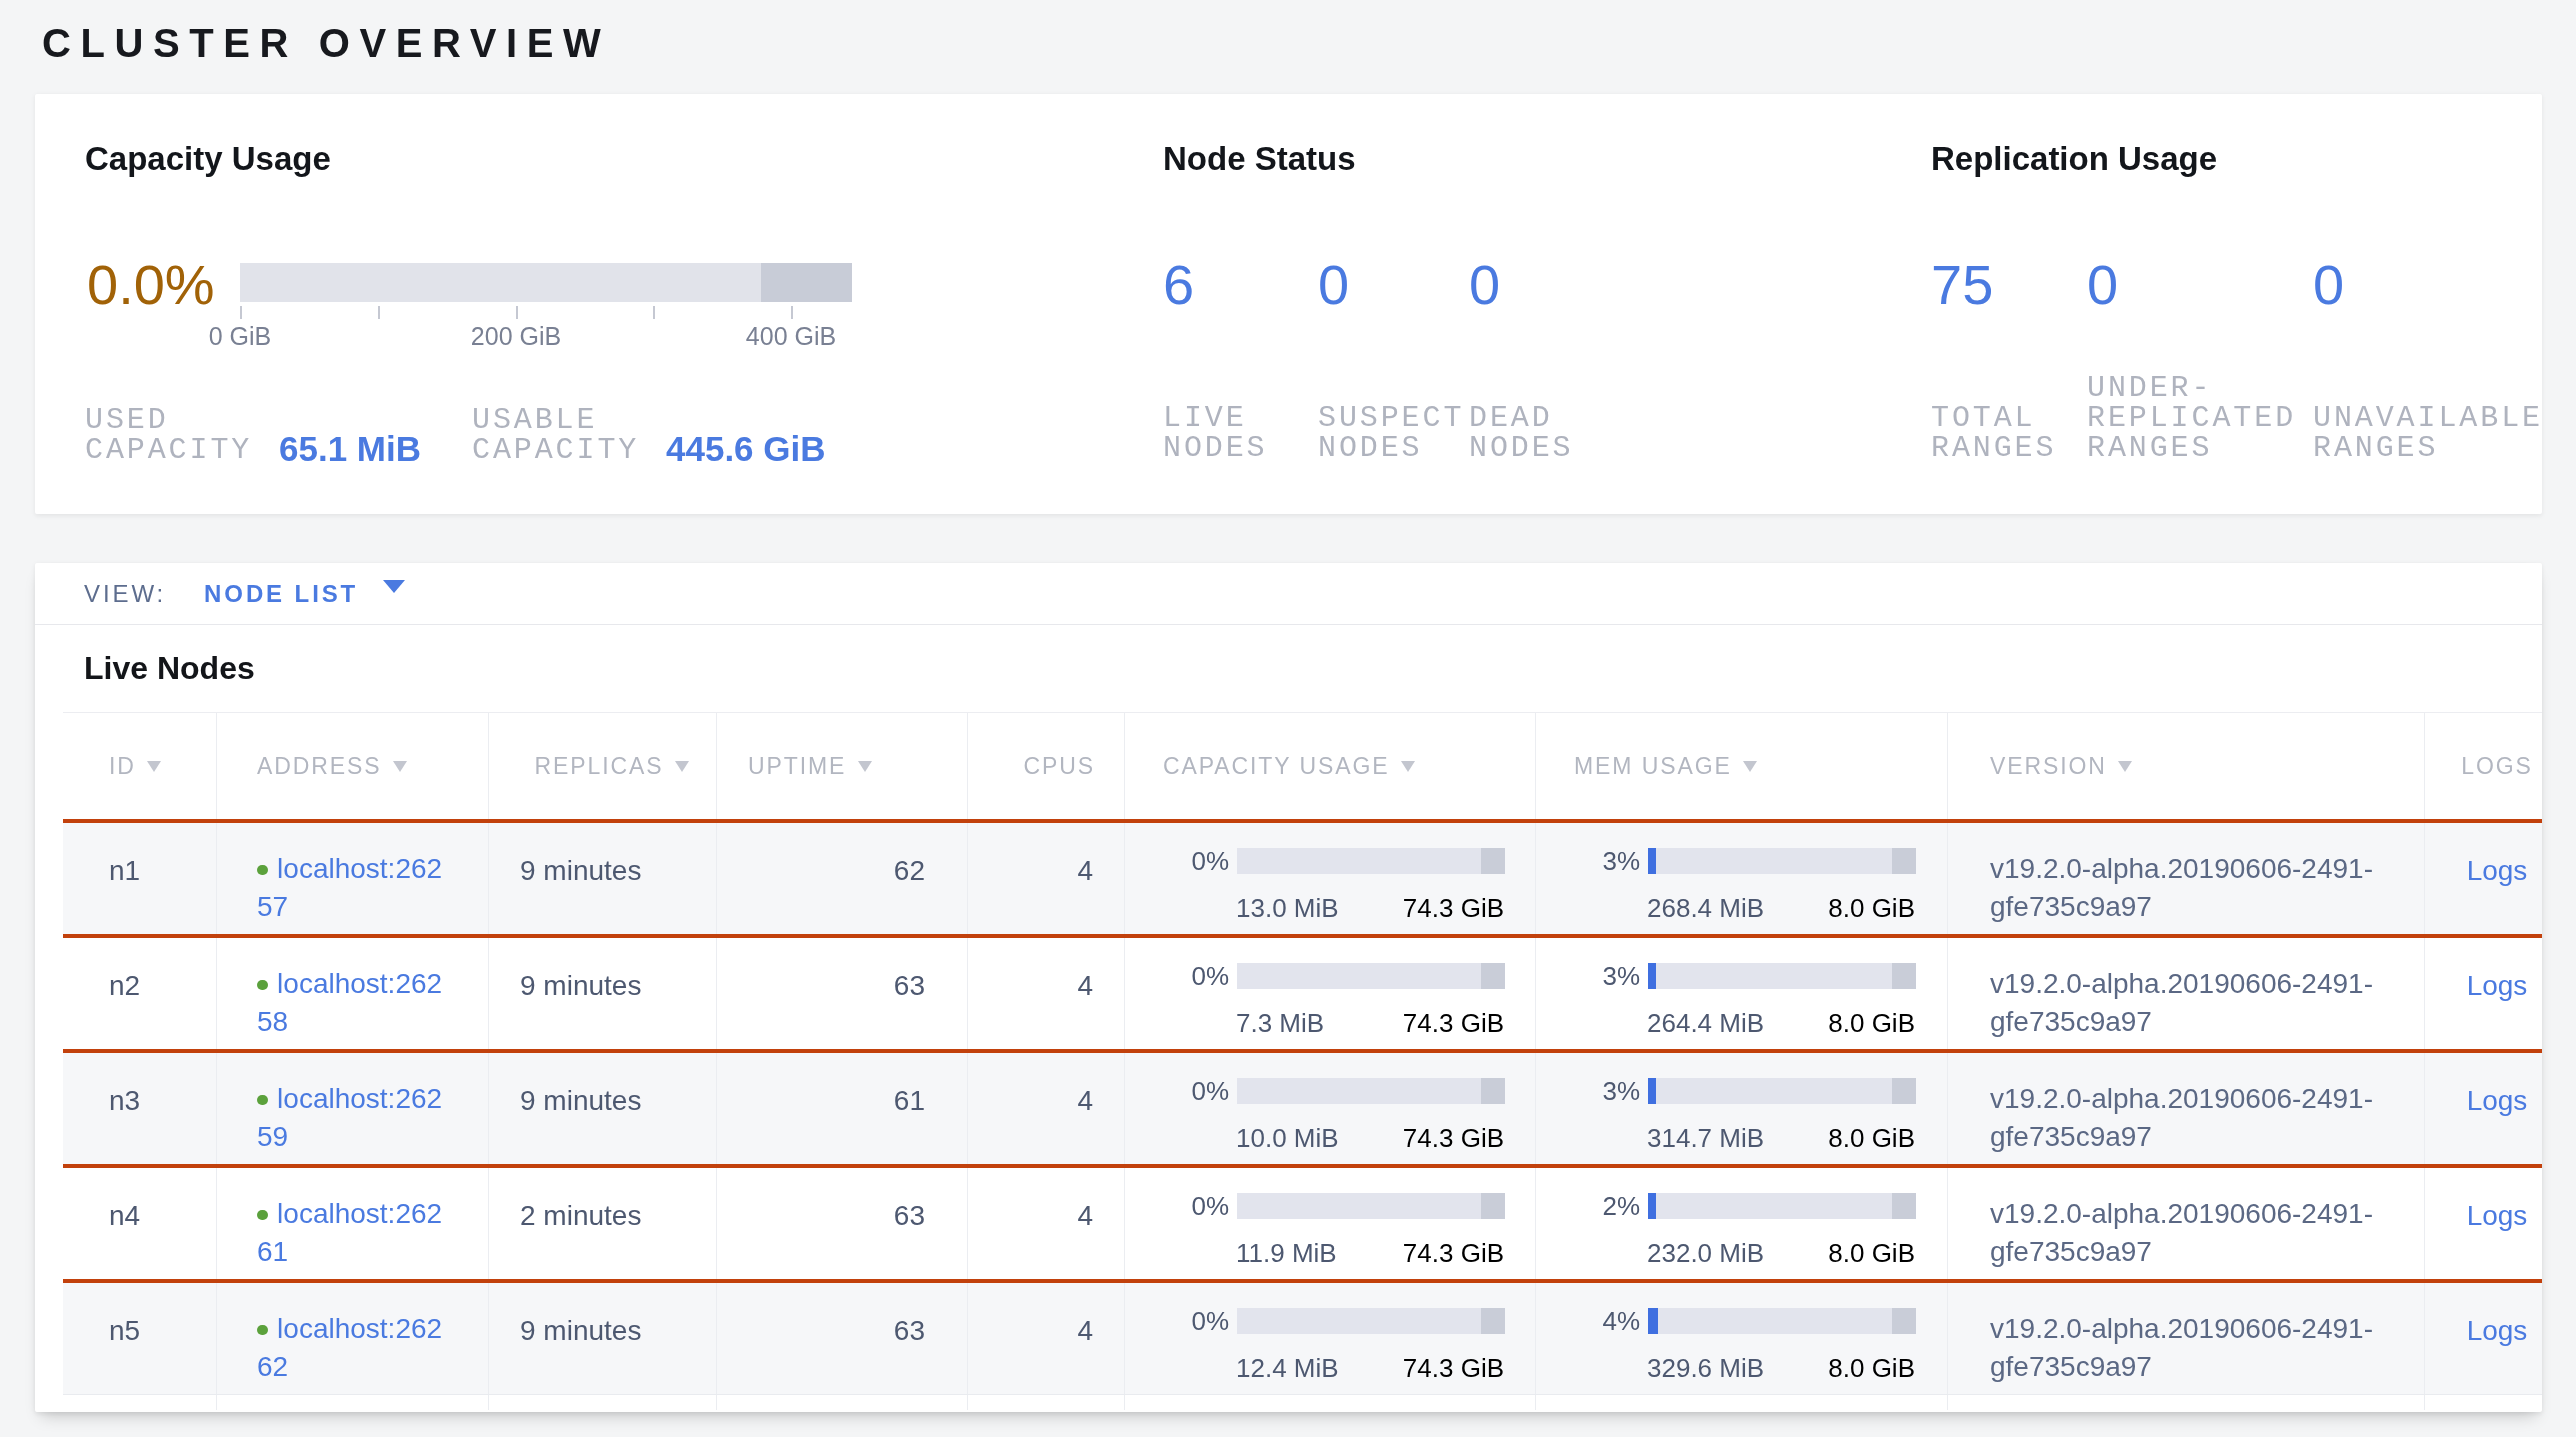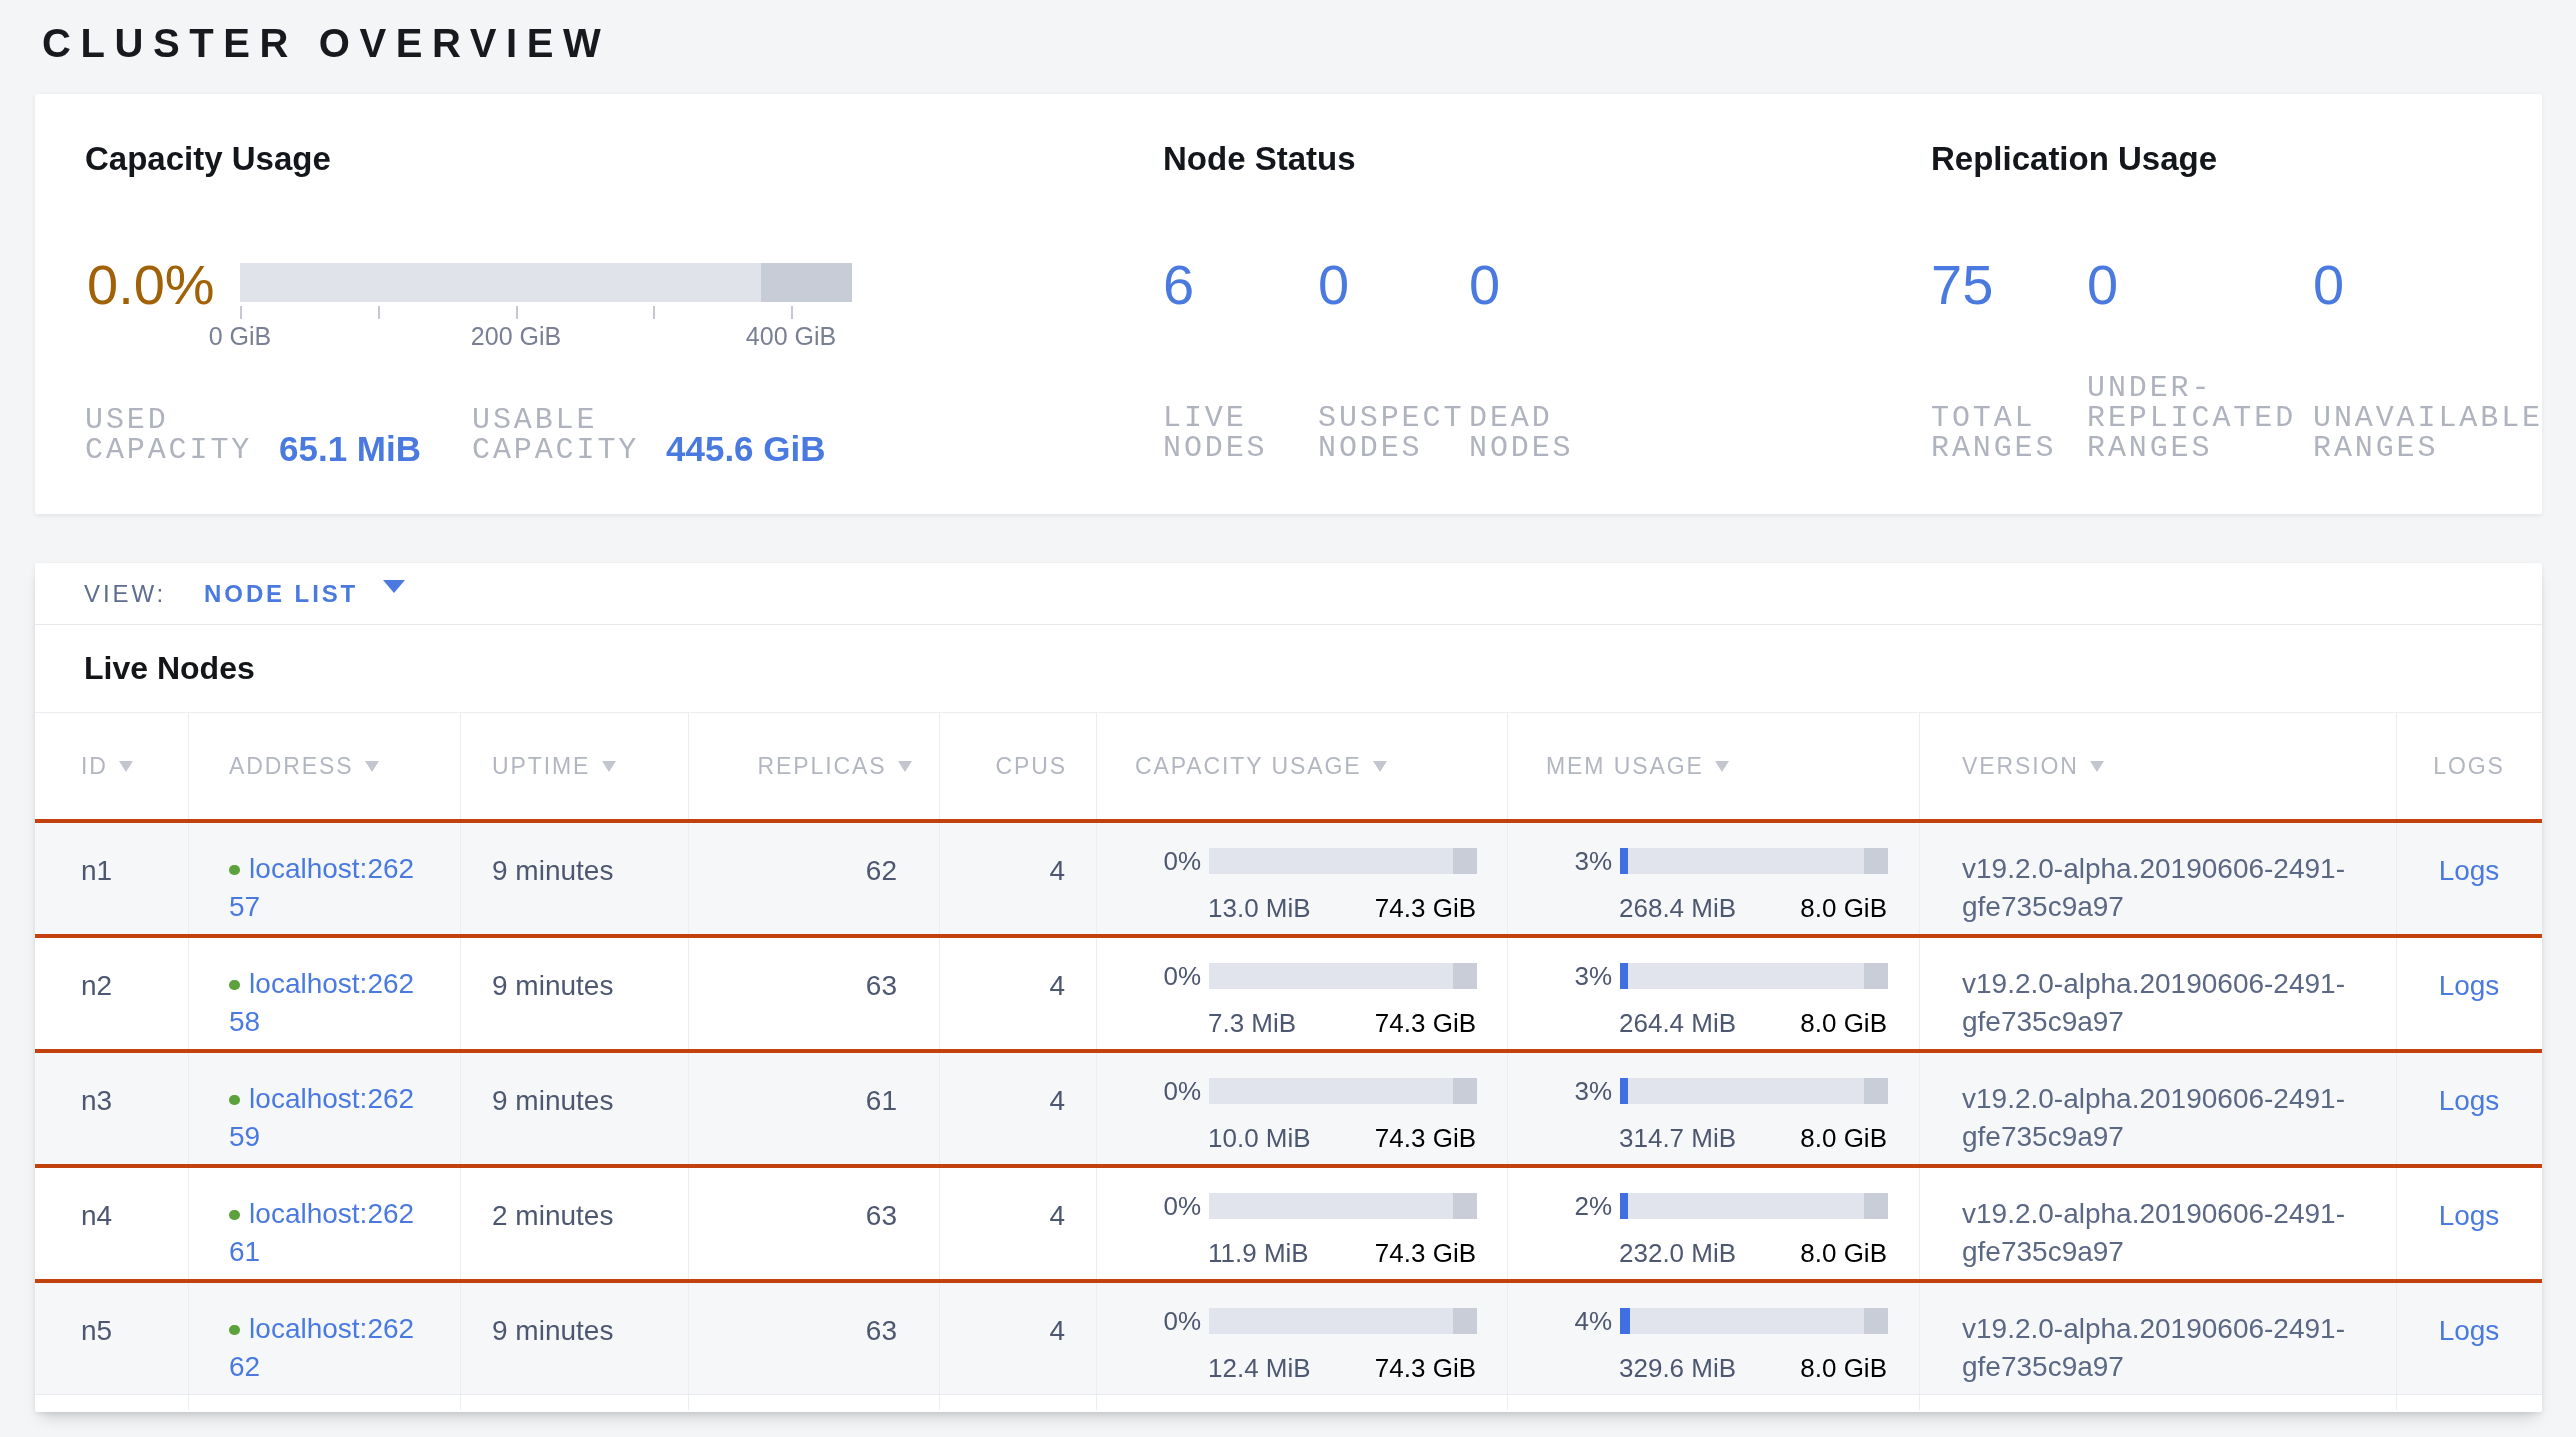--- a/index.html
+++ b/index.html
@@ -45,21 +45,21 @@
     box-shadow:0 9.6px 15.3px -5.7px rgba(0,0,0,0.18), 0 1.9px 5.8px rgba(0,0,0,0.07); }
 
   .view-bar { height:62px; border-bottom:1px solid #e7e8ec; display:flex; align-items:center; padding-left:49px; }
   .view-label { font-size:24px; letter-spacing:2.9px; color:#5d6d8e; font-weight:500; margin-right:38px; }
   .view-value { font-size:24px; letter-spacing:2.9px; color:#4a7ae0; font-weight:600; cursor:pointer; display:flex; }
   .view-caret { width:0; height:0; border-left:11.5px solid transparent; border-right:11.5px solid transparent; border-top:13.4px solid #4a7ae0; margin-left:25px; }
 
   .ln-head { height:87px; padding:25px 0 0 49px; }
   .ln-title { font-size:32px; font-weight:700; color:#131519; }
 
-  .grid-row { display:grid; grid-template-columns:154px 272px 228px 251px 157px 411px 412px 477px 144px; }
+  .grid-row { display:grid; grid-template-columns:154px 272px 228px 251px 157px 411px 412px 477px 144px;margin-left:28px; }
   .row-header { height:107px; border-top:1px solid #ecedf1; }
   .row-body   { height:115px; border-top:4px solid #c2410c; }
   .row-partial{ height:16.3px;  border-top:1px solid #e9ebef; background:#ffffff; }
   .zebra { background:#f6f7f9; }
   .cell { border-right:1px solid #ebedf1; overflow:hidden; }
   .cell:last-child { border-right:none; }
 
   .th { display:flex; align-items:center; font-size:23px; letter-spacing:1.9px; color:#b2b6c0; font-weight:500; white-space:nowrap; }
   .th.c1 { padding-left:46px; }
   .th.c2 { padding-left:40px; }
@@ -158,28 +158,28 @@
   <div>
     <div class="grid-row row-header">
       <div class="cell th c1">
           <span>ID</span>
           <span class="sort-arrow"></span>
         </div>
       <div class="cell th c2">
           <span>ADDRESS</span>
           <span class="sort-arrow"></span>
         </div>
+      <div class="cell th c4">
+          <span>REPLICAS</span>
+          <span class="sort-arrow"></span>
+        </div>
       <div class="cell th c3">
           <span>UPTIME</span>
           <span class="sort-arrow"></span>
         </div>
-      <div class="cell th c4">
-          <span>REPLICAS</span>
-          <span class="sort-arrow"></span>
-        </div>
       <div class="cell th c5">
           <span>CPUS</span>
         </div>
       <div class="cell th c6">
           <span>CAPACITY USAGE</span>
           <span class="sort-arrow"></span>
         </div>
       <div class="cell th c7">
           <span>MEM USAGE</span>
           <span class="sort-arrow"></span>

